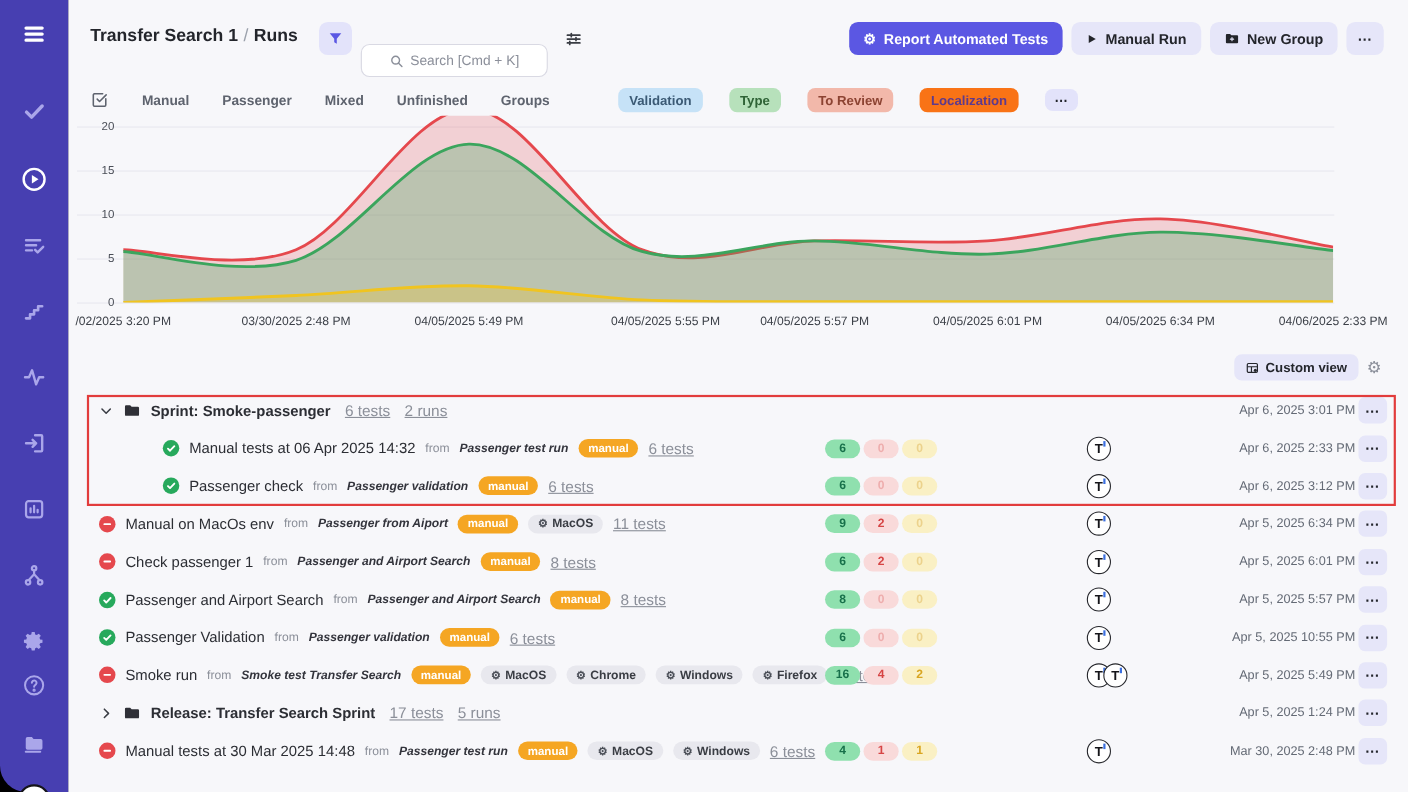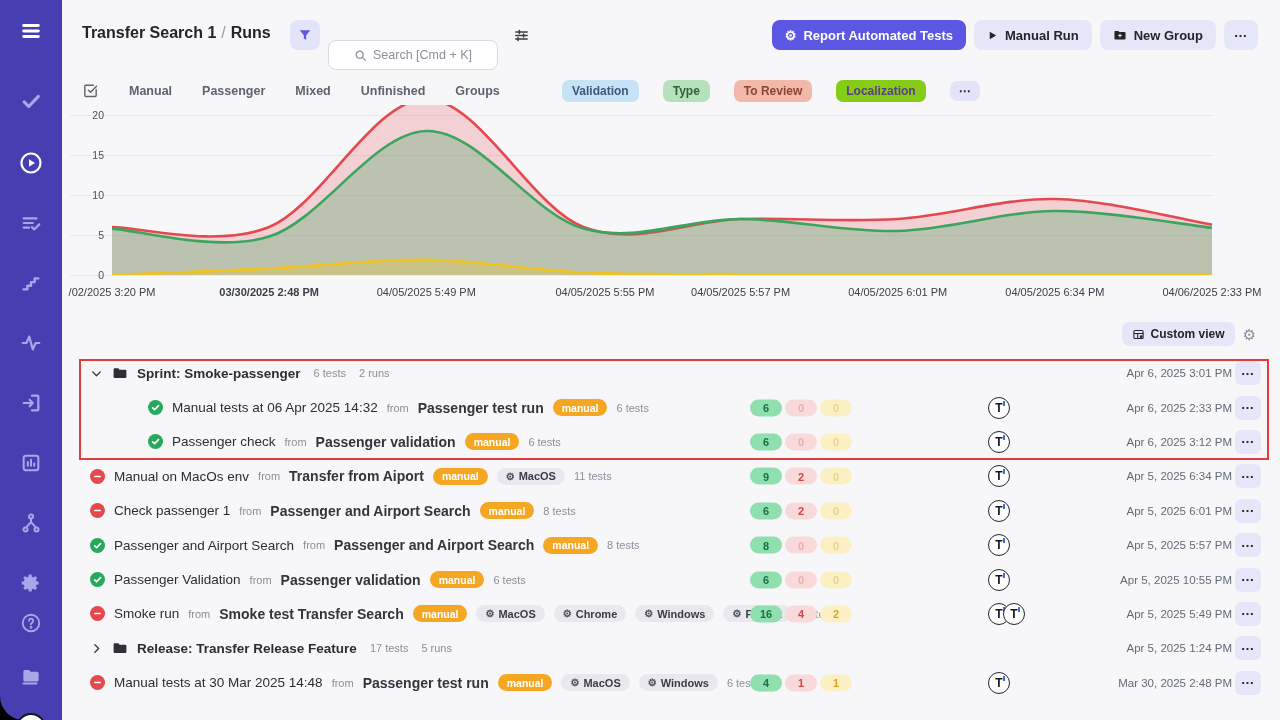--- a/index.html
+++ b/index.html
@@ -63,26 +63,26 @@
   .row-left { position:absolute; left:0; top:0; height:100%; display:flex; align-items:center; gap:9px; padding-left:28px; }
   .row.indent .row-left { padding-left:86px; }
   .chev { display:flex; color:#3a3d44; }
   .folder-ic { display:flex; color:#2f3037; }
   .status-ic { width:15px; height:15px; border-radius:50%; display:flex; align-items:center; justify-content:center; flex:0 0 auto; }
   .status-passed { background:#27a95c; }
   .status-failed { background:#e5484d; }
   .row-title { font-size:13.5px; color:#2c2e34; white-space:nowrap; }
   .group-title { font-weight:bold; }
   .from-lbl { font-size:11px; color:#8b8f99; }
-  .src { font-size:14px; font-weight:bold; color:#33343c; white-space:nowrap; }
+  .src { font-size:11px; font-weight:bold; color:#33343c; white-space:nowrap;font-style:italic; }
   .badge-manual { background:#f5a623; color:#fff; font-size:10.5px; font-weight:bold; border-radius:10px; padding:2.5px 9px; }
   .env-chip { background:#e8e8ee; border-radius:10px; padding:2.5px 9px; display:flex; align-items:center; gap:4px;
               font-size:11px; font-weight:bold; color:#3a3d44; }
   .env-chip .g { font-size:10px; color:#4a4e57; }
-  .tests-lbl, .meta-lbl { font-size:11px; color:#8b8f99; white-space:nowrap; }
+  .tests-lbl, .meta-lbl { font-size:14px; color:#8b8f99; white-space:nowrap;text-decoration:underline; }
   .meta-lbl { margin-left:4px; }
   .pills { position:absolute; left:688px; top:50%; transform:translateY(-50%); display:flex; gap:3px; }
   .pill { width:32px; height:17px; border-radius:9px; font-size:11px; font-weight:bold; display:flex; align-items:center; justify-content:center; }
   .pill.green { background:#8fe0ae; color:#17704a; }
   .pill.red { background:#f9dada; color:#d64545; }
   .pill.red.muted { color:#eeadad; }
   .pill.yellow { background:#faf0c4; color:#d9a520; }
   .pill.yellow.muted { color:#ecd28c; }
   .avatars { position:absolute; left:926px; top:50%; transform:translateY(-50%); display:flex; }
   .avatar-sm { width:22px; height:22px; border-radius:50%; background:#fff; border:1.5px solid #25262b;
@@ -240,21 +240,21 @@
       <span class="tab">Manual</span>
       <span class="tab">Passenger</span>
       <span class="tab">Mixed</span>
       <span class="tab">Unfinished</span>
       <span class="tab">Groups</span>
     </div>
     <div class="tagbar">
         <span class="tag" style="background: rgb(198, 226, 247); color: rgb(59, 90, 117);">Validation</span>
         <span class="tag" style="background: rgb(183, 225, 187); color: rgb(47, 99, 54);">Type</span>
         <span class="tag" style="background: rgb(242, 184, 170); color: rgb(140, 67, 50);">To Review</span>
-        <span class="tag" style="background: #84cc16; color: rgb(94, 58, 140);">Localization</span>
+        <span class="tag" style="background: #f97316; color: rgb(94, 58, 140);">Localization</span>
         <span class="tag-more">⋯</span>
       </div>
 
     <div class="chart">
         <div class="gridline" style="top: 170px;"></div>
         <div class="ytick" style="top: 170px;">0</div>
         <div class="gridline" style="top: 130px;"></div>
         <div class="ytick" style="top: 130px;">5</div>
         <div class="gridline" style="top: 90px;"></div>
         <div class="ytick" style="top: 90px;">10</div>
@@ -264,21 +264,21 @@
         <div class="ytick" style="top: 10px;">20</div>
         <svg width="1100" height="170" viewBox="0 0 1100 170">
           <path d="M 0 122 C 26.19047619047619 122, 104.76190476190476 143.33333333333334, 157.14285714285714 122 C 209.52380952380952 100.66666666666667, 261.90476190476187 -6, 314.2857142857143 -6 C 366.6666666666667 -6, 419.04761904761904 102, 471.42857142857144 122 C 523.8095238095239 142, 576.1904761904761 115.33333333333333, 628.5714285714286 114 C 680.952380952381 112.66666666666667, 733.3333333333333 117.33333333333333, 785.7142857142857 114 C 838.0952380952381 110.66666666666667, 890.4761904761905 93.06666666666666, 942.8571428571429 94 C 995.2380952380953 94.93333333333334, 1073.8095238095239 115.33333333333333, 1100 119.6 L 1100 170 L 0 170 Z" fill="rgba(229,72,77,0.22)"></path>
           <path d="M 0 122 C 26.19047619047619 122, 104.76190476190476 143.33333333333334, 157.14285714285714 122 C 209.52380952380952 100.66666666666667, 261.90476190476187 -6, 314.2857142857143 -6 C 366.6666666666667 -6, 419.04761904761904 102, 471.42857142857144 122 C 523.8095238095239 142, 576.1904761904761 115.33333333333333, 628.5714285714286 114 C 680.952380952381 112.66666666666667, 733.3333333333333 117.33333333333333, 785.7142857142857 114 C 838.0952380952381 110.66666666666667, 890.4761904761905 93.06666666666666, 942.8571428571429 94 C 995.2380952380953 94.93333333333334, 1073.8095238095239 115.33333333333333, 1100 119.6" fill="none" stroke="#e5484d" stroke-width="2.6"></path>
           <path d="M 0 123.6 C 26.19047619047619 124.93333333333332, 104.76190476190476 147.86666666666667, 157.14285714285714 131.6 C 209.52380952380952 115.33333333333333, 261.90476190476187 27.333333333333332, 314.2857142857143 26 C 366.6666666666667 24.666666666666668, 419.04761904761904 108.93333333333332, 471.42857142857144 123.6 C 523.8095238095239 138.26666666666665, 576.1904761904761 113.6, 628.5714285714286 114 C 680.952380952381 114.4, 733.3333333333333 127.33333333333333, 785.7142857142857 126 C 838.0952380952381 124.66666666666667, 890.4761904761905 106.53333333333333, 942.8571428571429 106 C 995.2380952380953 105.46666666666667, 1073.8095238095239 120, 1100 122.8 L 1100 170 L 0 170 Z" fill="rgba(59,165,93,0.30)"></path>
           <path d="M 0 123.6 C 26.19047619047619 124.93333333333332, 104.76190476190476 147.86666666666667, 157.14285714285714 131.6 C 209.52380952380952 115.33333333333333, 261.90476190476187 27.333333333333332, 314.2857142857143 26 C 366.6666666666667 24.666666666666668, 419.04761904761904 108.93333333333332, 471.42857142857144 123.6 C 523.8095238095239 138.26666666666665, 576.1904761904761 113.6, 628.5714285714286 114 C 680.952380952381 114.4, 733.3333333333333 127.33333333333333, 785.7142857142857 126 C 838.0952380952381 124.66666666666667, 890.4761904761905 106.53333333333333, 942.8571428571429 106 C 995.2380952380953 105.46666666666667, 1073.8095238095239 120, 1100 122.8" fill="none" stroke="#3ba55d" stroke-width="2.6"></path>
           <path d="M 0 170 C 26.19047619047619 168.93333333333334, 104.76190476190476 166.13333333333333, 157.14285714285714 163.6 C 209.52380952380952 161.06666666666666, 261.90476190476187 154.13333333333335, 314.2857142857143 154.8 C 366.6666666666667 155.46666666666667, 419.04761904761904 165.2, 471.42857142857144 167.6 C 523.8095238095239 170, 576.1904761904761 168.93333333333334, 628.5714285714286 169.2 C 680.952380952381 169.46666666666664, 733.3333333333333 169.2, 785.7142857142857 169.2 C 838.0952380952381 169.2, 890.4761904761905 169.2, 942.8571428571429 169.2 C 995.2380952380953 169.2, 1073.8095238095239 169.2, 1100 169.2 L 1100 170 L 0 170 Z" fill="rgba(240,196,32,0.28)"></path>
           <path d="M 0 170 C 26.19047619047619 168.93333333333334, 104.76190476190476 166.13333333333333, 157.14285714285714 163.6 C 209.52380952380952 161.06666666666666, 261.90476190476187 154.13333333333335, 314.2857142857143 154.8 C 366.6666666666667 155.46666666666667, 419.04761904761904 165.2, 471.42857142857144 167.6 C 523.8095238095239 170, 576.1904761904761 168.93333333333334, 628.5714285714286 169.2 C 680.952380952381 169.46666666666664, 733.3333333333333 169.2, 785.7142857142857 169.2 C 838.0952380952381 169.2, 890.4761904761905 169.2, 942.8571428571429 169.2 C 995.2380952380953 169.2, 1073.8095238095239 169.2, 1100 169.2" fill="none" stroke="#f0c420" stroke-width="2.6"></path>
         </svg>
         <div class="xtick" style="left: 50px;">/02/2025 3:20 PM</div>
-        <div class="xtick" style="left: 207.143px; font-weight: bold;">03/30/2025 2:48 PM</div>
+        <div class="xtick" style="left: 207.143px;">03/30/2025 2:48 PM</div>
         <div class="xtick" style="left: 364.286px;">04/05/2025 5:49 PM</div>
         <div class="xtick" style="left: 543px;">04/05/2025 5:55 PM</div>
         <div class="xtick" style="left: 678.571px;">04/05/2025 5:57 PM</div>
         <div class="xtick" style="left: 835.714px;">04/05/2025 6:01 PM</div>
         <div class="xtick" style="left: 992.857px;">04/05/2025 6:34 PM</div>
         <div class="xtick" style="left: 1150px;">04/06/2025 2:33 PM</div>
       </div>
 
     <div class="view-row">
       <div class="custom-view-btn">
@@ -364,21 +364,21 @@
         </div>
         <div class="row">
           <div class="row-left">
             <span class="status-ic status-failed">
               <svg width="9" height="9" viewBox="0 0 24 24" fill="none" stroke="#fff" stroke-width="4.5" stroke-linecap="round">
                 <path d="M5 12h14"></path>
               </svg>
             </span>
             <span class="row-title">Manual on MacOs env</span>
             <span class="from-lbl">from</span>
-            <span class="src">Transfer from Aiport</span>
+            <span class="src">Passenger from Aiport</span>
             <span class="badge-manual">manual</span>
             <span class="env-chip">
               <span class="g">⚙</span>
               <span>MacOS</span>
             </span>
             <span class="tests-lbl">11 tests</span>
           </div>
           <div class="pills">
             <span class="pill green">9</span>
             <span class="pill red">2</span>
@@ -508,21 +508,21 @@
             <span class="chev">
               <svg width="13" height="13" viewBox="0 0 24 24" fill="none" stroke="currentColor" stroke-width="2.6" stroke-linecap="round" stroke-linejoin="round">
                 <path d="M9 5l7 7-7 7"></path>
               </svg>
             </span>
             <span class="folder-ic">
               <svg width="16" height="16" viewBox="0 0 24 24" fill="currentColor">
                 <path d="M4 5h5.5l2 2.3H20a1.6 1.6 0 011.6 1.6V18A1.6 1.6 0 0120 19.6H4A1.6 1.6 0 012.4 18V6.6A1.6 1.6 0 014 5z"></path>
               </svg>
             </span>
-            <span class="row-title group-title">Release: Transfer Release Feature</span>
+            <span class="row-title group-title">Release: Transfer Search Sprint</span>
             <span class="meta-lbl">17 tests</span>
             <span class="meta-lbl">5 runs</span>
           </div>
           <span class="row-date">Apr 5, 2025 1:24 PM</span>
           <span class="row-more">⋯</span>
         </div>
         <div class="row">
           <div class="row-left">
             <span class="status-ic status-failed">
               <svg width="9" height="9" viewBox="0 0 24 24" fill="none" stroke="#fff" stroke-width="4.5" stroke-linecap="round">

